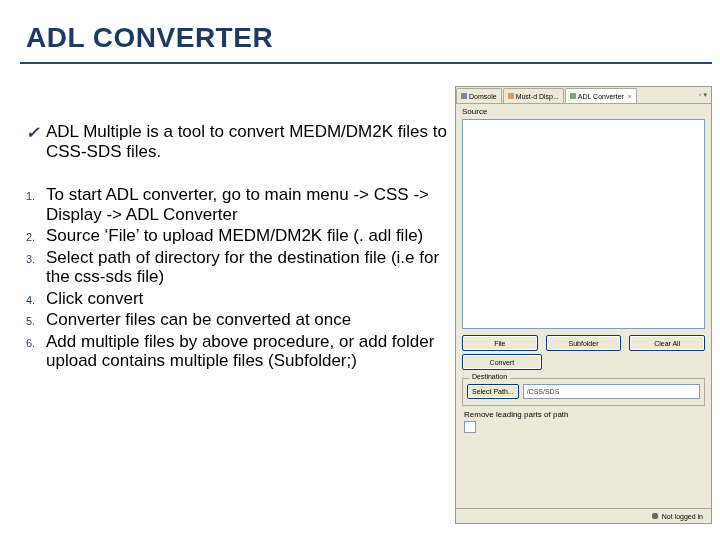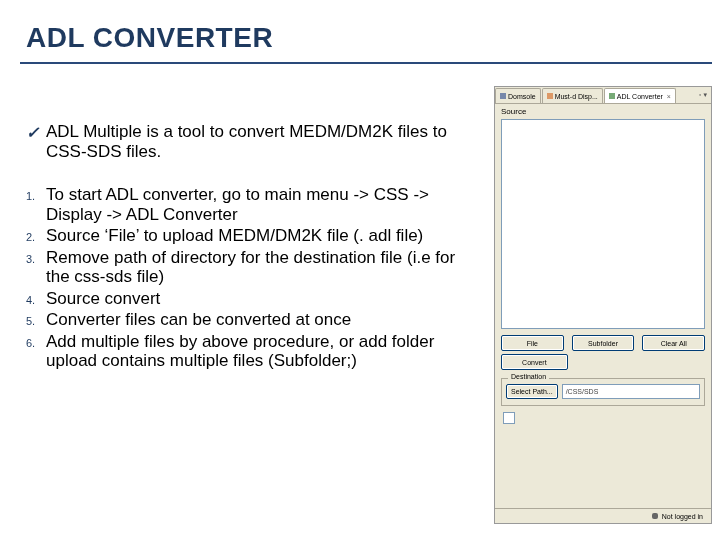--- a/index.html
+++ b/index.html
@@ -74,21 +74,21 @@
     padding-top: 5px;
   }
   .num-text {
     flex: 1;
   }
   
   .shot {
     position: absolute;
     top: 86px;
     right: 8px;
-    width: 218px;
+    width: 257px;
     height: 438px;
     background: #ece9d8;
     border: 1px solid #999;
     box-sizing: border-box;
     font-size: 8px;
     color: #000;
   }
   .tabs {
     display: flex;
     height: 16px;
@@ -256,25 +256,25 @@
       <div class="num-row">
         <div class="num-mark">1.</div>
         <div class="num-text">To start ADL converter, go to main menu -&gt; CSS -&gt; Display -&gt; ADL Converter</div>
       </div>
       <div class="num-row">
         <div class="num-mark">2.</div>
         <div class="num-text">Source ‘File’ to upload MEDM/DM2K file (. adl file)</div>
       </div>
       <div class="num-row">
         <div class="num-mark">3.</div>
-        <div class="num-text">Remove path of directory for the destination file (i.e for the css-sds file)</div>
+        <div class="num-text">Select path of directory for the destination file (i.e for the css-sds file)</div>
       </div>
       <div class="num-row">
         <div class="num-mark">4.</div>
-        <div class="num-text">Source convert</div>
+        <div class="num-text">Click convert</div>
       </div>
       <div class="num-row">
         <div class="num-mark">5.</div>
         <div class="num-text">Converter files can be converted at once</div>
       </div>
       <div class="num-row">
         <div class="num-mark">6.</div>
         <div class="num-text">Add multiple files by above procedure, or add folder upload contains multiple files (Subfolder;)</div>
       </div>
     </div>
@@ -315,20 +315,23 @@
     </div>
 
     <div class="dest-group">
       <div class="dest-legend">Destination</div>
       <div class="dest-row">
         <div class="dest-btn">Select Path...</div>
         <div class="dest-input">/CSS/SDS</div>
       </div>
     </div>
 
+    <div class="chk-row" style="padding-top:0;padding-bottom:0;font-size:8px;">
+      <span>Remove leading parts of path</span>
+    </div>
     <div class="chk-row">
       <div class="chk-box"></div>
     </div>
 
     <div class="status-bar">
       <span class="status-dot"></span>
       <span>Not logged in</span>
     </div>
   </div>
 </div>

